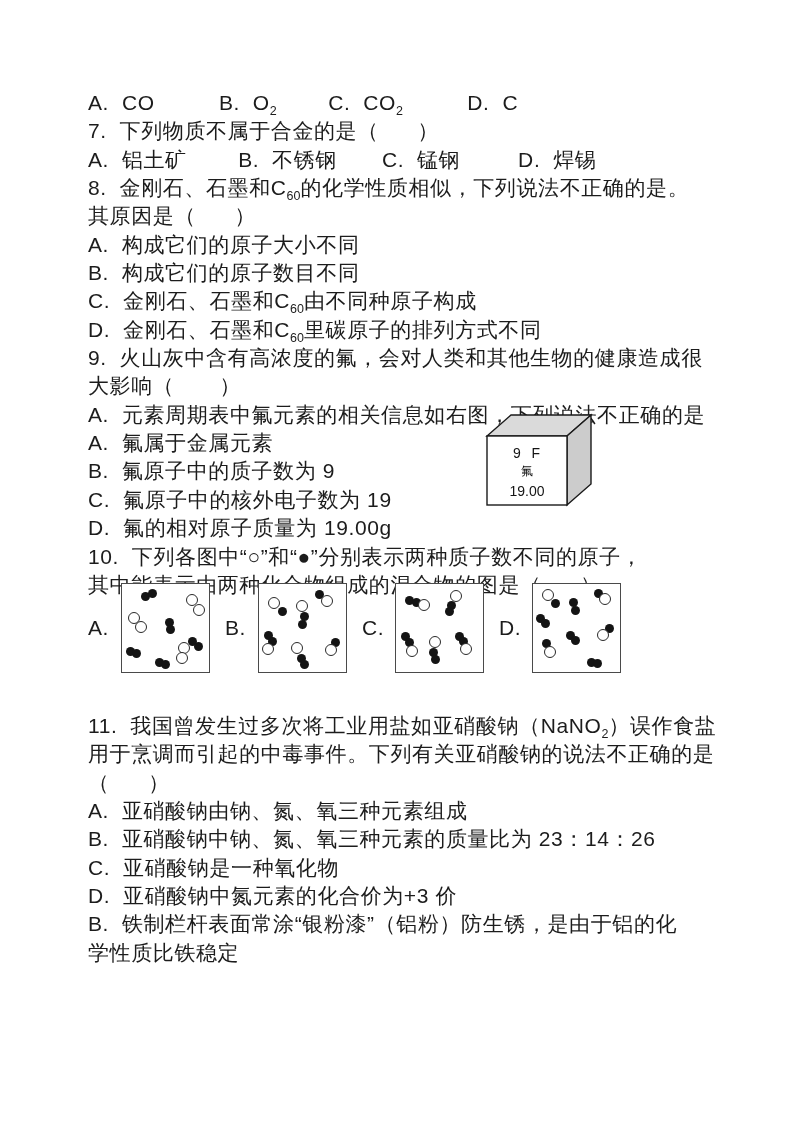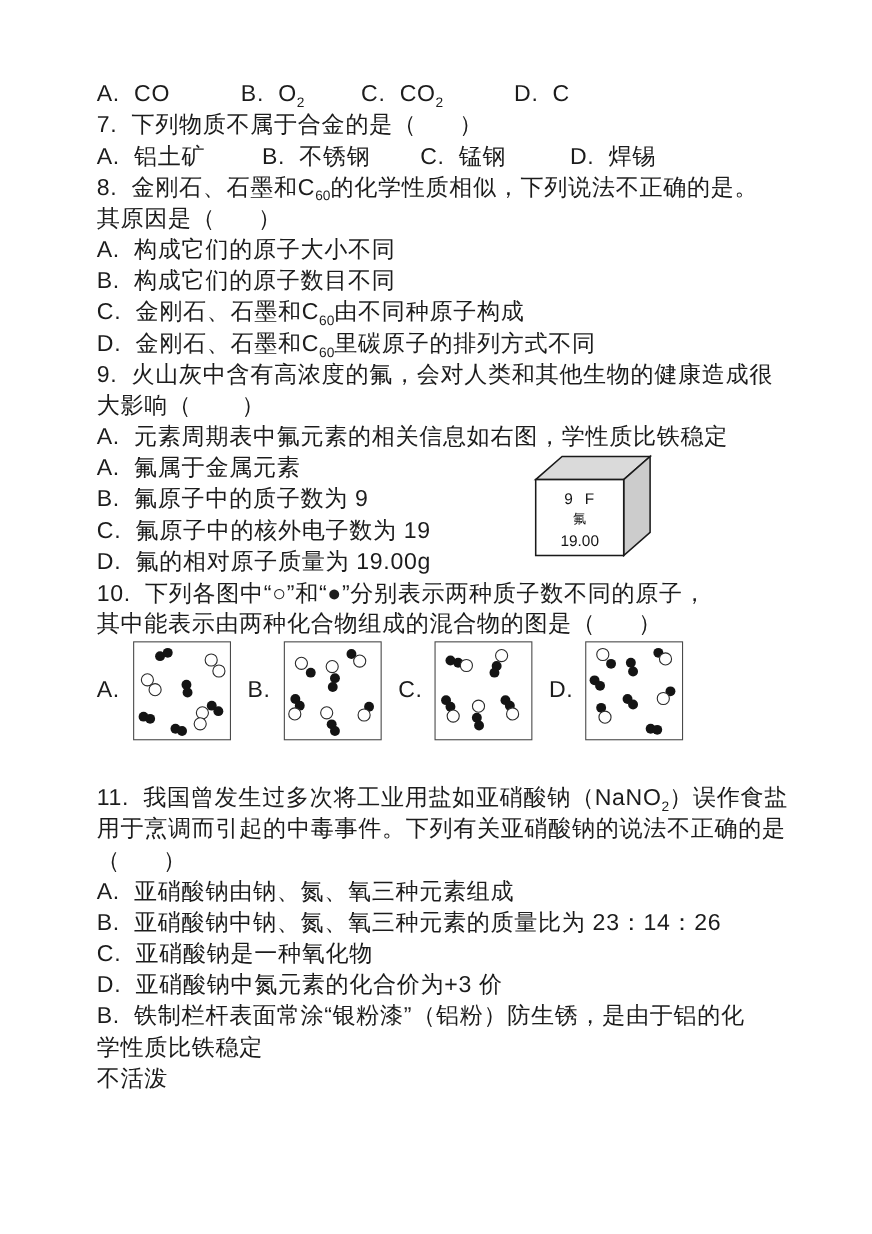--- a/index.html
+++ b/index.html
@@ -6,21 +6,21 @@
   .page {
     position:relative; width:793px; height:1122px; background:#ffffff;
     font-family:"Liberation Sans", sans-serif; color:#1c1c1c; overflow:hidden;
   }
   .textcol { position:absolute; left:88px; width:680px; }
   .textcol .tl {
     height:28.35px; line-height:28.35px; font-size:21px;
     letter-spacing:0.6px; white-space:pre;
   }
   .textcol .tl sub { font-size:12.5px; letter-spacing:0; }
-  .top    { top:72px; }
+  .top    { top:89px; }
   .bottom { top:712px; }
 
   
   .q10 { position:absolute; left:88px; top:583px; display:flex; }
   .q10-item { display:flex; align-items:center; margin-right:15px; }
   .q10-label { width:33px; font-size:21px; letter-spacing:0.6px; }
   .mol-box {
     position:relative; width:89px; height:90px;
     border:1.5px solid #4a4a4a; background:#fff; box-sizing:border-box;
   }
@@ -48,21 +48,21 @@
       <div class="tl"><span>7.  下列物质不属于合金的是（      ）</span></div>
       <div class="tl"><span>A.  铝土矿        B.  不锈钢       C.  锰钢         D.  焊锡</span></div>
       <div class="tl"><span>8.  金刚石、石墨和C</span><sub>60</sub><span>的化学性质相似，下列说法不正确的是。</span></div>
       <div class="tl"><span>其原因是（      ）</span></div>
       <div class="tl"><span>A.  构成它们的原子大小不同</span></div>
       <div class="tl"><span>B.  构成它们的原子数目不同</span></div>
       <div class="tl"><span>C.  金刚石、石墨和C</span><sub>60</sub><span>由不同种原子构成</span></div>
       <div class="tl"><span>D.  金刚石、石墨和C</span><sub>60</sub><span>里碳原子的排列方式不同</span></div>
       <div class="tl"><span>9.  火山灰中含有高浓度的氟，会对人类和其他生物的健康造成很</span></div>
       <div class="tl"><span>大影响（       ）</span></div>
-      <div class="tl"><span>A.  元素周期表中氟元素的相关信息如右图，学性质比铁稳定</span></div>
+      <div class="tl"><span>A.  元素周期表中氟元素的相关信息如右图，下列说法不正确的是</span></div>
       <div class="tl"><span>A.  氟属于金属元素</span></div>
       <div class="tl"><span>B.  氟原子中的质子数为 9</span></div>
       <div class="tl"><span>C.  氟原子中的核外电子数为 19</span></div>
       <div class="tl"><span>D.  氟的相对原子质量为 19.00g</span></div>
       <div class="tl"><span>10.  下列各图中“○”和“●”分别表示两种质子数不同的原子，</span></div>
       <div class="tl"><span>其中能表示由两种化合物组成的混合物的图是（      ）</span></div>
     </div>
 
   <div class="q10">
       <div class="q10-item">
@@ -161,16 +161,15 @@
   <div class="textcol bottom">
       <div class="tl"><span>11.  我国曾发生过多次将工业用盐如亚硝酸钠（NaNO</span><sub>2</sub><span>）误作食盐</span></div>
       <div class="tl"><span>用于烹调而引起的中毒事件。下列有关亚硝酸钠的说法不正确的是</span></div>
       <div class="tl"><span>（      ）</span></div>
       <div class="tl"><span>A.  亚硝酸钠由钠、氮、氧三种元素组成</span></div>
       <div class="tl"><span>B.  亚硝酸钠中钠、氮、氧三种元素的质量比为 23：14：26</span></div>
       <div class="tl"><span>C.  亚硝酸钠是一种氧化物</span></div>
       <div class="tl"><span>D.  亚硝酸钠中氮元素的化合价为+3 价</span></div>
       <div class="tl"><span>B.  铁制栏杆表面常涂“银粉漆”（铝粉）防生锈，是由于铝的化</span></div>
       <div class="tl"><span>学性质比铁稳定</span></div>
-      <div class="tl"><span>不活泼</span></div>
     </div>
 
 </div>
 
 </body></html>

